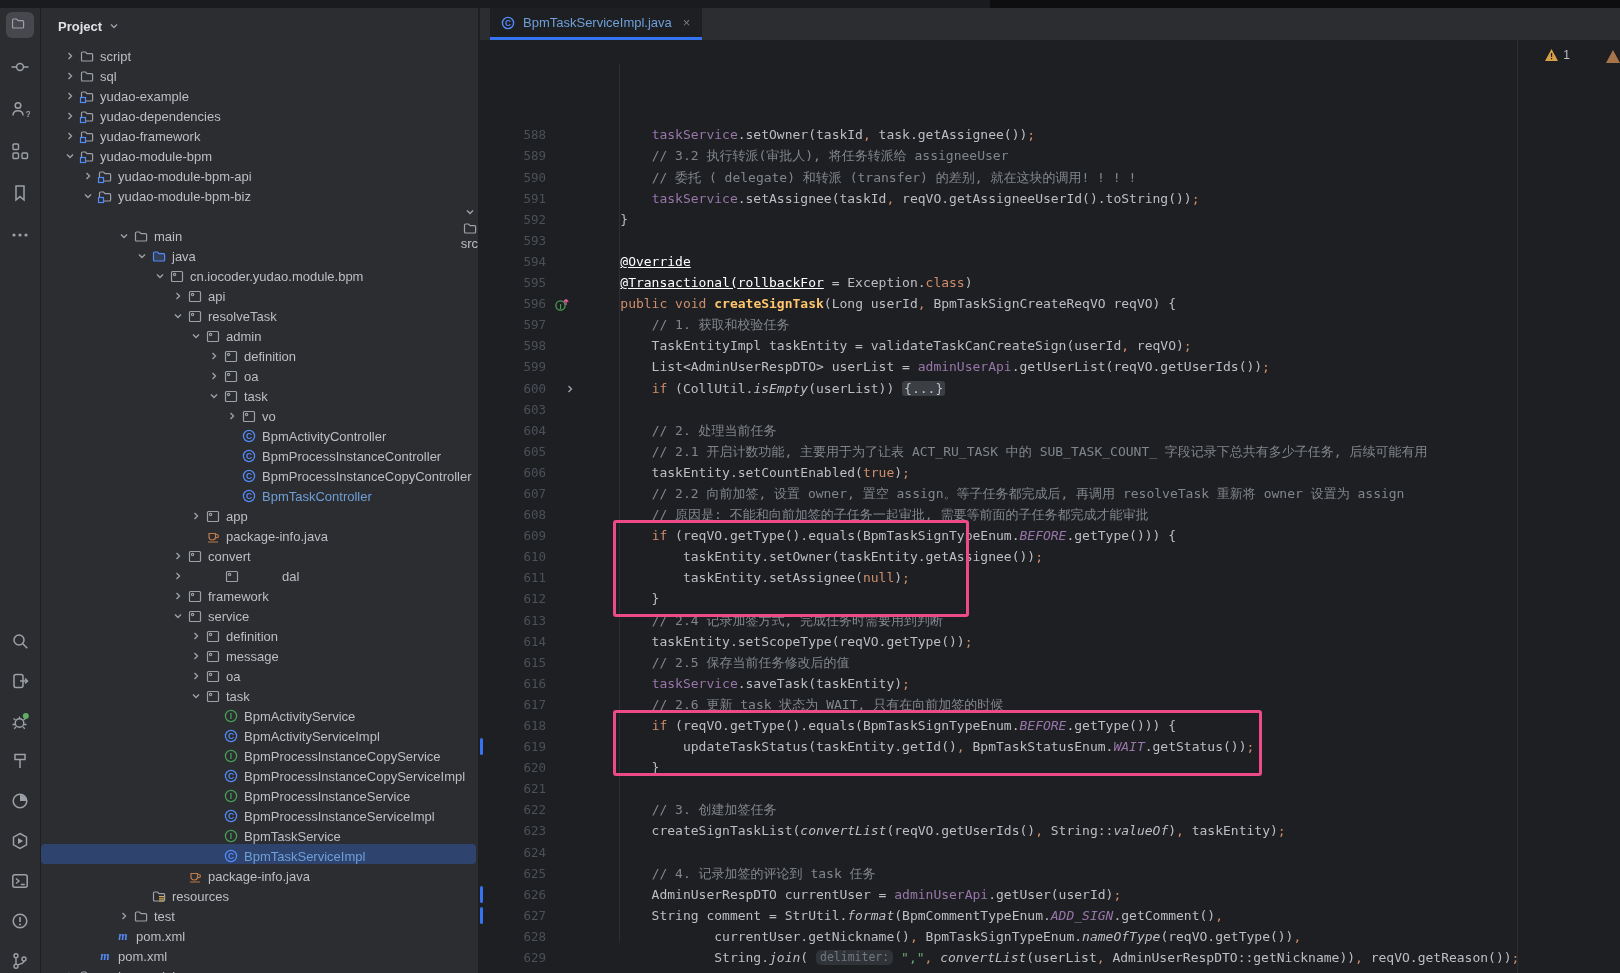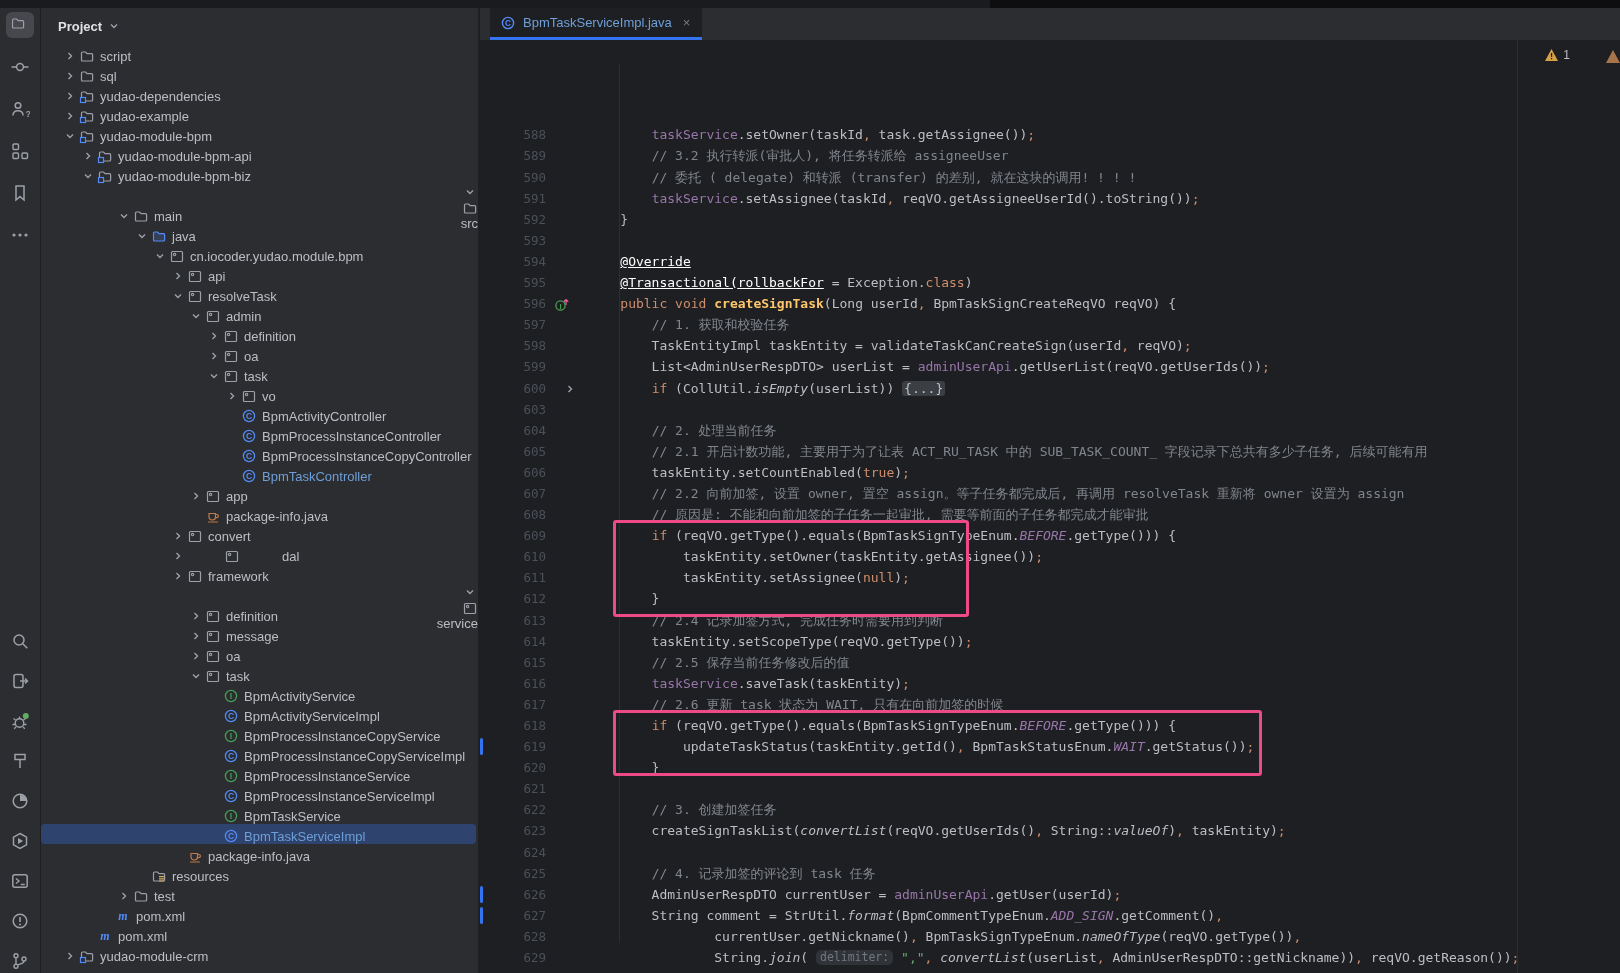--- a/index.html
+++ b/index.html
@@ -202,35 +202,49 @@
             <svg width="12" height="12" viewBox="0 0 12 12" fill="none">
               <polyline points="4.5,3 7.5,6 4.5,9" stroke="#9DA0A8" stroke-width="1.4"></polyline>
             </svg>
           </span>
           <span class="ticon">
             <svg width="16" height="16" viewBox="0 0 16 16" fill="none">
               <path d="M2.5 5 a1 1 0 0 1 1-1 h3 l1.6 1.7 H12.6 a1 1 0 0 1 1 1 V12 a1 1 0 0 1-1 1 H3.5 a1 1 0 0 1-1-1 Z" stroke="#9DA0A8" stroke-width="1.2" fill="none"></path>
               <rect x="1.5" y="9.5" width="5" height="5" fill="#2B2D30" stroke="#548AF7" stroke-width="1.2"></rect>
             </svg>
           </span>
+          <span class="tlabel">yudao-example</span>
+        </div>
+        <div class="trow" style="padding-left: 20px;">
+          <span class="chev">
+            <svg width="12" height="12" viewBox="0 0 12 12" fill="none">
+              <polyline points="4.5,3 7.5,6 4.5,9" stroke="#9DA0A8" stroke-width="1.4"></polyline>
+            </svg>
+          </span>
+          <span class="ticon">
+            <svg width="16" height="16" viewBox="0 0 16 16" fill="none">
+              <path d="M2.5 5 a1 1 0 0 1 1-1 h3 l1.6 1.7 H12.6 a1 1 0 0 1 1 1 V12 a1 1 0 0 1-1 1 H3.5 a1 1 0 0 1-1-1 Z" stroke="#9DA0A8" stroke-width="1.2" fill="none"></path>
+              <rect x="1.5" y="9.5" width="5" height="5" fill="#2B2D30" stroke="#548AF7" stroke-width="1.2"></rect>
+            </svg>
+          </span>
           <span class="tlabel">yudao-dependencies</span>
         </div>
         <div class="trow" style="padding-left: 20px;">
           <span class="chev">
             <svg width="12" height="12" viewBox="0 0 12 12" fill="none">
               <polyline points="4.5,3 7.5,6 4.5,9" stroke="#9DA0A8" stroke-width="1.4"></polyline>
             </svg>
           </span>
           <span class="ticon">
             <svg width="16" height="16" viewBox="0 0 16 16" fill="none">
               <path d="M2.5 5 a1 1 0 0 1 1-1 h3 l1.6 1.7 H12.6 a1 1 0 0 1 1 1 V12 a1 1 0 0 1-1 1 H3.5 a1 1 0 0 1-1-1 Z" stroke="#9DA0A8" stroke-width="1.2" fill="none"></path>
               <rect x="1.5" y="9.5" width="5" height="5" fill="#2B2D30" stroke="#548AF7" stroke-width="1.2"></rect>
             </svg>
           </span>
-          <span class="tlabel">yudao-example</span>
+          <span class="tlabel">yudao-framework</span>
         </div>
         <div class="trow" style="padding-left: 20px;">
           <span class="chev">
             <svg width="12" height="12" viewBox="0 0 12 12" fill="none">
               <polyline points="3,4.5 6,7.5 9,4.5" stroke="#9DA0A8" stroke-width="1.4"></polyline>
             </svg>
           </span>
           <span class="ticon">
             <svg width="16" height="16" viewBox="0 0 16 16" fill="none">
               <path d="M2.5 5 a1 1 0 0 1 1-1 h3 l1.6 1.7 H12.6 a1 1 0 0 1 1 1 V12 a1 1 0 0 1-1 1 H3.5 a1 1 0 0 1-1-1 Z" stroke="#9DA0A8" stroke-width="1.2" fill="none"></path>
@@ -517,21 +531,21 @@
             </svg>
           </span>
           <span class="ticon">
             <svg width="16" height="16" viewBox="0 0 16 16" fill="none">
               <rect x="2.5" y="3.5" width="11" height="10" rx="1" stroke="#9DA0A8" stroke-width="1.2"></rect>
               <circle cx="5.6" cy="6.6" r="1.2" stroke="#9DA0A8" stroke-width="1.1"></circle>
             </svg>
           </span>
           <span class="tlabel">framework</span>
         </div>
-        <div class="trow" style="padding-left: 128px; flex-direction: column;">
+        <div class="trow" style="padding-left: 128px;">
           <span class="chev">
             <svg width="12" height="12" viewBox="0 0 12 12" fill="none">
               <polyline points="3,4.5 6,7.5 9,4.5" stroke="#9DA0A8" stroke-width="1.4"></polyline>
             </svg>
           </span>
           <span class="ticon">
             <svg width="16" height="16" viewBox="0 0 16 16" fill="none">
               <rect x="2.5" y="3.5" width="11" height="10" rx="1" stroke="#9DA0A8" stroke-width="1.2"></rect>
               <circle cx="5.6" cy="6.6" r="1.2" stroke="#9DA0A8" stroke-width="1.1"></circle>
             </svg>

